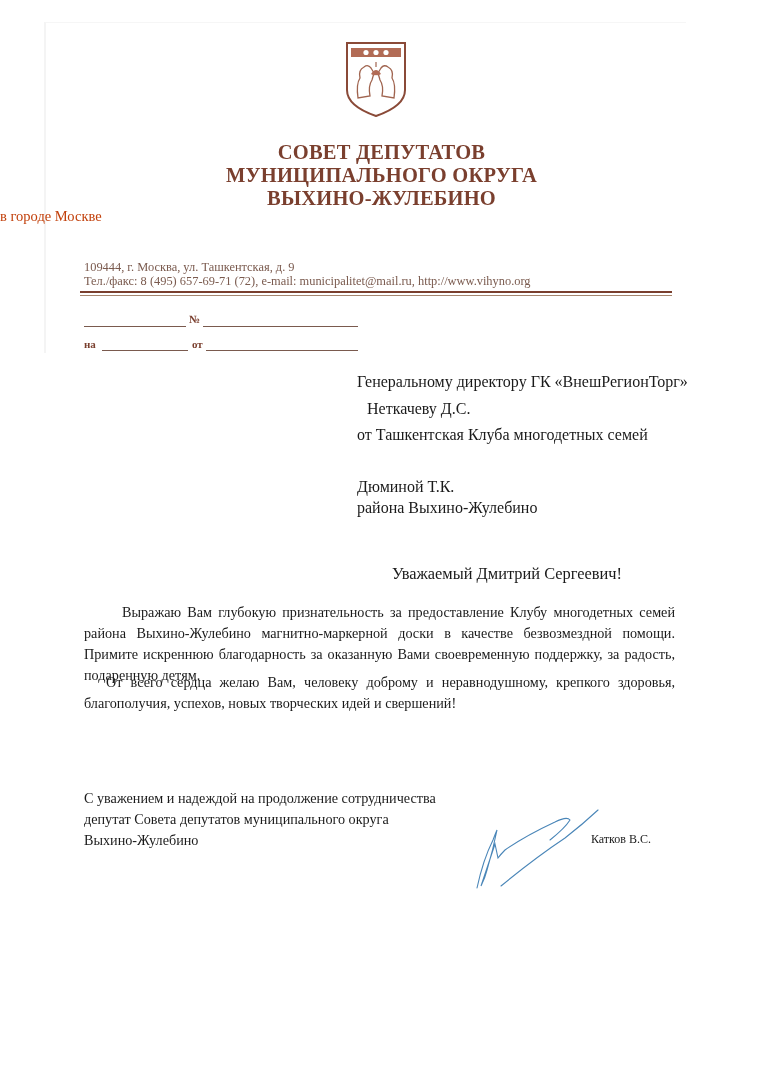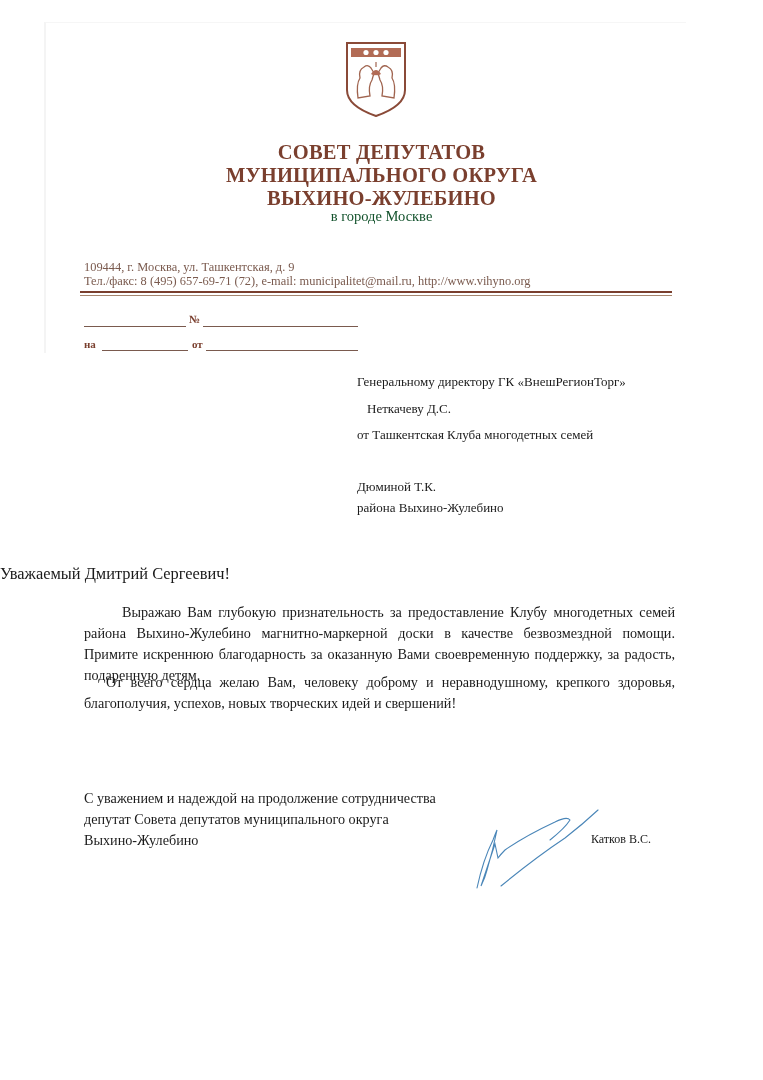--- a/index.html
+++ b/index.html
@@ -6,31 +6,31 @@
   body { width:763px; height:1080px; position:relative; overflow:hidden;
          font-family:"Liberation Serif", "DejaVu Serif", serif; color:#1a1a1a; }
   .letterhead { position:absolute; left:44px; top:22px; width:640px; height:330px;
                 border-left:2px solid #f4f4f4; border-top:1px solid #f6f6f6; }
   .crest { position:absolute; left:344px; top:40px; width:64px; height:78px; }
   .org { position:absolute; left:0; width:763px; text-align:center; color:#7a3f2e;
          font-weight:bold; font-size:20.5px; line-height:24px; letter-spacing:0.2px; }
   .org.l1 { top:140px; }
   .org.l2 { top:163px; }
   .org.l3 { top:186px; }
-  .city { position:absolute; left:0; width:763px; top:208px; text-align:center;
-          color:#14532d; font-size:14.5px; }
+  .city { position:absolute; left:0; width:763px; top:208px; 
+          color:#c2410c; font-size:14.5px; }
   .addr { position:absolute; left:84px; color:#7a5a4e; font-size:12.4px; line-height:14px; }
   .addr.a1 { top:260px; }
   .addr.a2 { top:274px; }
   .rule1 { position:absolute; left:80px; top:291px; width:592px; height:2px; background:#7a3f2e; }
   .rule2 { position:absolute; left:80px; top:295px; width:592px; height:1px; background:#a7866f; }
   .regline { position:absolute; height:1px; background:#7a5a4e; }
   .reglabel { position:absolute; color:#7a3f2e; font-size:11px; font-weight:bold; }
-  .addressee { position:absolute; left:357px; font-size:13px; line-height:17px; color:#1a1a1a; }
-  .greeting { position:absolute; left:0; width:622px; top:564px; text-align:left;
+  .addressee { position:absolute; left:357px; font-size:16px; line-height:17px; color:#1a1a1a; }
+  .greeting { position:absolute; left:0; width:622px; top:564px; text-align:right;
               font-size:16.4px; color:#1a1a1a; }
   .body { position:absolute; left:84px; width:591px; font-size:14.2px; line-height:21px;
           text-align:justify; text-align-last:left; color:#1a1a1a; }
   .body p { margin:0; text-indent:38px; text-align:justify; }
   .p1 { top:602px; }
   .p2 { top:672px; }
   .p2 p { text-indent:22px; }
   .sign { position:absolute; left:84px; font-size:14.2px; line-height:17px; color:#1a1a1a; }
   .signer { position:absolute; left:591px; top:832px; font-size:12px; color:#1a1a1a; }
   .signature { position:absolute; left:465px; top:800px; width:145px; height:95px; }

